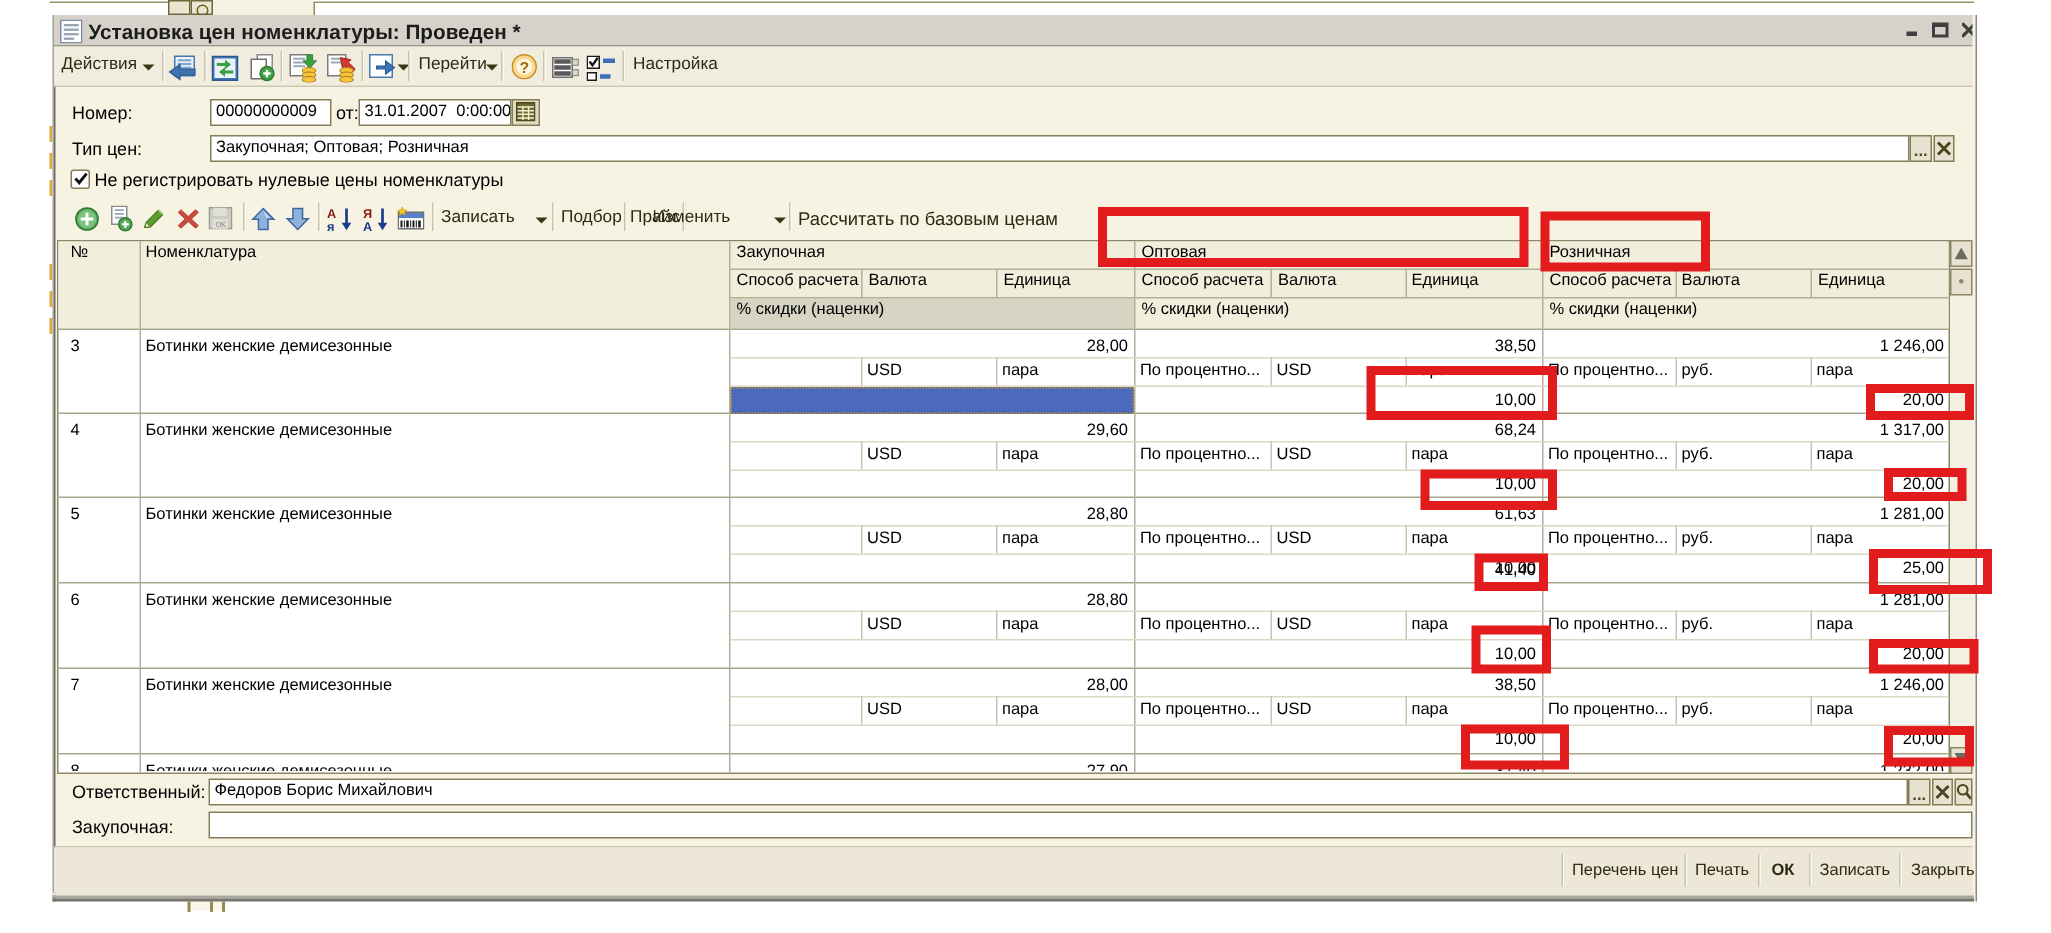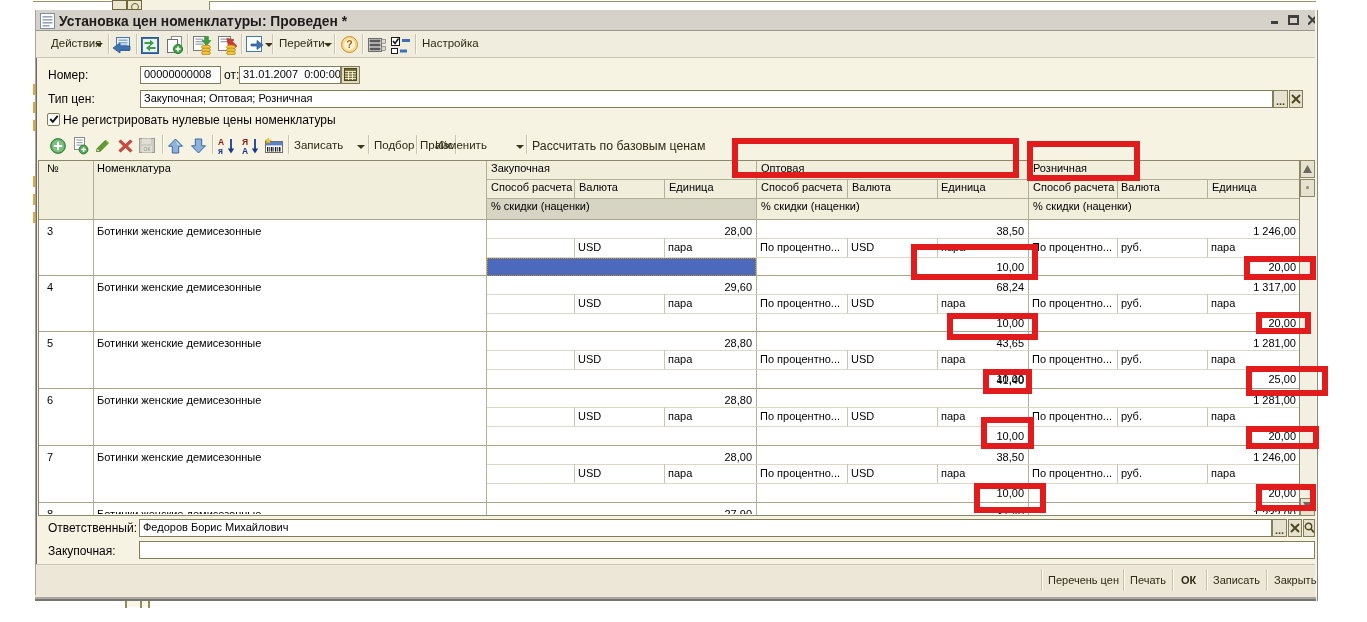--- a/index.html
+++ b/index.html
@@ -52,21 +52,21 @@
 <div class="a" style="left:59px;top:14px;font-size:13.8px;font-weight:bold;color:#1C1C1C">Установка цен номенклатуры: Проведен *</div>
 
 <div class="a" style="left:1271px;top:21px;width:7px;height:3px;background:#3F3F3F"></div>
 <div class="a" style="left:1288px;top:15px;width:11px;height:10px;border:2px solid #3F3F3F;border-top-width:3px;box-sizing:border-box"></div>
 <svg class="a" style="left:1308px;top:15px" width="7" height="10" viewBox="0 0 7 10">
     <path d="M0 0.5 L9 9.5 M9 0.5 L0 9.5" stroke="#3F3F3F" stroke-width="2.2"></path>
   </svg>
 
 <div class="a" style="left:36px;top:31px;width:1279px;height:26px;background:#F0EDDE"></div>
 <div class="a" style="left:36px;top:57px;width:1279px;height:1px;background:#CBC7B3"></div>
-<div class="tb" style="left:51px;top:37px">Действия</div>
+<div class="tb" style="left:41px;top:37px">Действия</div>
 <div class="a" style="left:95px;top:43px;width:0;height:0;border:4px solid transparent;border-top:4px solid #3A3517"></div>
 <div class="sep1" style="left:108px;top:34px;height:20px"></div>
 
 <svg class="a" style="left:112px;top:36px" width="20" height="19" viewBox="0 0 20 19">
  <rect x="4.5" y="1.5" width="13" height="13" fill="#EAF0F8" stroke="#4978AC"></rect>
  <rect x="6.5" y="3.5" width="9" height="1.4" fill="#7FA8CF"></rect>
     <rect x="6.5" y="6" width="9" height="1.4" fill="#7FA8CF"></rect>
     <rect x="6.5" y="8.5" width="9" height="1.4" fill="#7FA8CF"></rect>
  <path d="M18 10 L8 10 L8 7 L1 12 L8 17 L8 14 L18 14 Z" fill="#3E74B2" stroke="#2B578C" stroke-width="0.8"></path>
 </svg>
@@ -142,21 +142,21 @@
  <rect x="0.5" y="0.5" width="8" height="8" fill="#fff" stroke="#1A1A1A"></rect>
  <path d="M2 4 L4 6.5 L7.5 1.5" fill="none" stroke="#1A1A1A" stroke-width="1.6"></path>
  <rect x="11" y="2" width="8" height="3" fill="#3E6FB8"></rect>
  <rect x="0.5" y="11.5" width="6" height="5" fill="#fff" stroke="#1A1A1A"></rect>
  <rect x="9" y="12.5" width="7" height="3" fill="#3E6FB8"></rect>
 </svg>
 <div class="sep1" style="left:415px;top:34px;height:20px"></div>
 <div class="tb" style="left:422px;top:37px">Настройка</div>
 
 <div class="lbl" style="left:48px;top:68px">Номер:</div>
-<div class="inp" style="left:140px;top:66px;width:81px;height:18px">00000000008</div>
+<div class="inp" style="left:140px;top:66px;width:81px;height:18px">00000000009</div>
 <div class="lbl" style="left:224px;top:68px">от:</div>
 <div class="inp" style="left:239px;top:66px;width:102px;height:18px">31.01.2007&nbsp; 0:00:00</div>
 <div class="bt" style="left:341px;top:66px;width:19px;height:18px;background:#E0DBC2"></div>
 <svg class="a" style="left:344px;top:68px" width="13" height="13" viewBox="0 0 13 13">
  <rect x="0.5" y="0.5" width="12" height="12" fill="#6E662A" stroke="#4E481C"></rect>
  <g stroke="#F2EED8" stroke-width="1">
       <path d="M1 3.4 H12 M1 5.8 H12 M1 8.2 H12 M1 10.6 H12"></path>
       <path d="M4.6 3 V12 M8.4 3 V12"></path>
     </g>
 </svg>
@@ -337,21 +337,21 @@
 <div class="ct" style="left:1121px;top:297px">руб.</div>
 <div class="ct" style="left:1211px;top:297px">пара</div>
 <div class="num" style="left:924px;top:317px;width:100px">10,00</div>
 <div class="num" style="left:1196px;top:317px;width:100px">20,00</div>
 <div class="hl" style="left:487px;top:294px;width:812px;background:#DBD8C6"></div>
 <div class="hl" style="left:487px;top:313px;width:812px;background:#DBD8C6"></div>
 
 <div class="ct" style="left:47px;top:337px">5</div>
 <div class="ct" style="left:97px;top:337px">Ботинки женские демисезонные</div>
 <div class="num" style="left:652px;top:337px;width:100px">28,80</div>
-<div class="num" style="left:924px;top:337px;width:100px">43,65</div>
+<div class="num" style="left:924px;top:337px;width:100px">61,63</div>
 <div class="num" style="left:1196px;top:337px;width:100px">1 281,00</div>
 <div class="ct" style="left:578px;top:353px">USD</div>
 <div class="ct" style="left:668px;top:353px">пара</div>
 <div class="ct" style="left:760px;top:353px">По процентно...</div>
 <div class="ct" style="left:851px;top:353px">USD</div>
 <div class="ct" style="left:941px;top:353px">пара</div>
 <div class="ct" style="left:1032px;top:353px">По процентно...</div>
 <div class="ct" style="left:1121px;top:353px">руб.</div>
 <div class="ct" style="left:1211px;top:353px">пара</div>
 <div class="num" style="left:924px;top:373px;width:100px">10,00</div>

